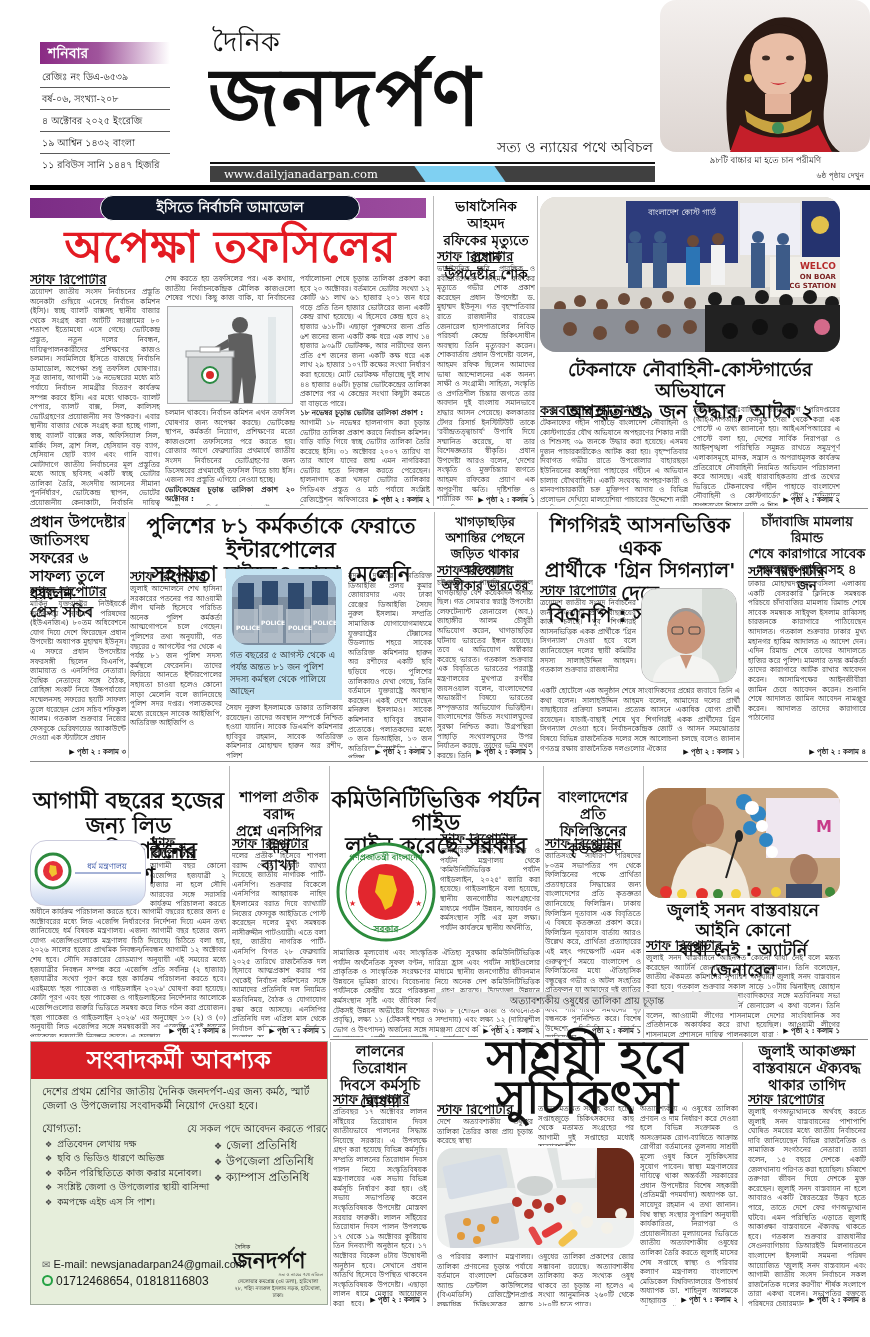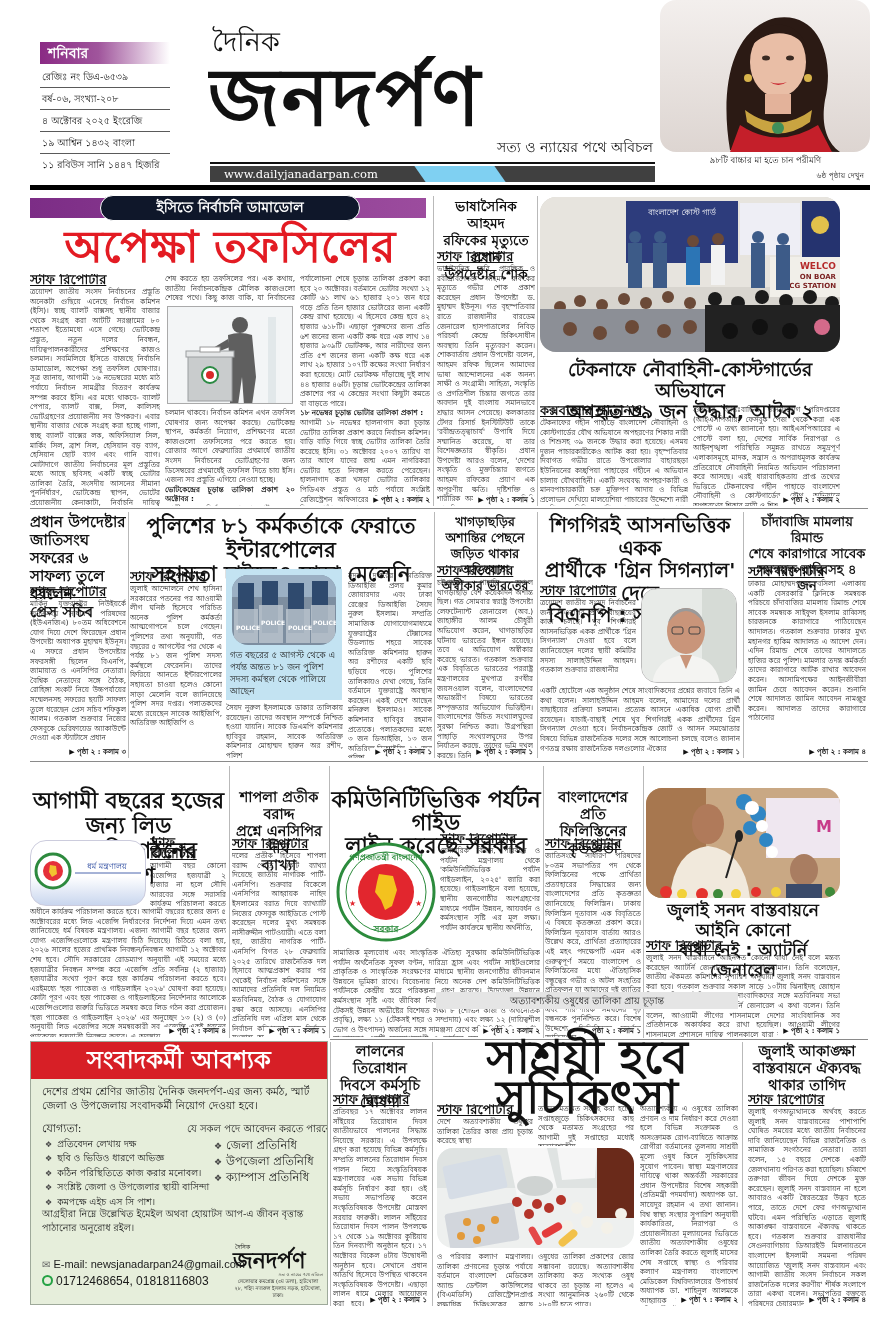--- a/index.html
+++ b/index.html
@@ -417,21 +417,20 @@
     <div class="ad-li"><span class="bul">❖</span><span>ছবি ও ভিডিও ধারণে অভিজ্ঞ</span></div>
     <div class="ad-li"><span class="bul">❖</span><span>কঠিন পরিস্থিতিতে কাজ করার মনোবল।</span></div>
     <div class="ad-li"><span class="bul">❖</span><span>সংশ্লিষ্ট জেলা ও উপজেলার স্থায়ী বাসিন্দা</span></div>
     <div class="ad-li"><span class="bul">❖</span><span>কমপক্ষে এইচ এস সি পাশ।</span></div>
   </div>
   <div class="a" style="left:183px;top:96px;">
     <div class="pos-li"><span class="bul">❖</span><span>জেলা প্রতিনিধি</span></div>
     <div class="pos-li"><span class="bul">❖</span><span>উপজেলা প্রতিনিধি</span></div>
     <div class="pos-li"><span class="bul">❖</span><span>ক্যাম্পাস প্রতিনিধি</span></div>
   </div>
-  <div class="a" style="left:11px;top:165px;width:280px;font-size:9.5px;line-height:14px;color:#1a1a1a;">আগ্রহীরা নিম্নে উল্লেখিত ইমেইল অথবা হোয়াটস আপ-এ জীবন বৃত্তান্ত পাঠানোর অনুরোধ রইল।</div>
   <div class="a" style="left:11px;top:215px;white-space:nowrap;font-family:'Liberation Sans',sans-serif;font-size:11px;line-height:14px;color:#1a1a1a;">
     <span style="font-size:10px;color:#666;margin-right:3px;">✉</span><span>E-mail: newsjanadarpan24@gmail.com</span>
   </div>
   <div class="a" style="left:11px;top:232px;white-space:nowrap;font-family:'Liberation Sans',sans-serif;font-size:12px;line-height:15px;color:#1a1a1a;">
     <span style="display:inline-block;width:11px;height:11px;border:2px solid #25a244;border-radius:50%;vertical-align:-1px;margin-right:3px;"></span><span>01712468654, 01818116803</span>
   </div>
   <div class="a" style="left:200px;top:201px;width:94px;height:56px;">
     <div class="a" style="left:4px;top:0;font-size:6px;line-height:8px;">দৈনিক</div>
     <div class="a" style="left:2px;top:6px;font-size:22px;font-weight:900;line-height:24px;color:#111;white-space:nowrap;">জনদর্পণ</div>
     <div class="a" style="right:2px;top:29px;font-size:4px;line-height:5px;white-space:nowrap;">সত্য ও ন্যায়ের পথে অবিচল</div>

